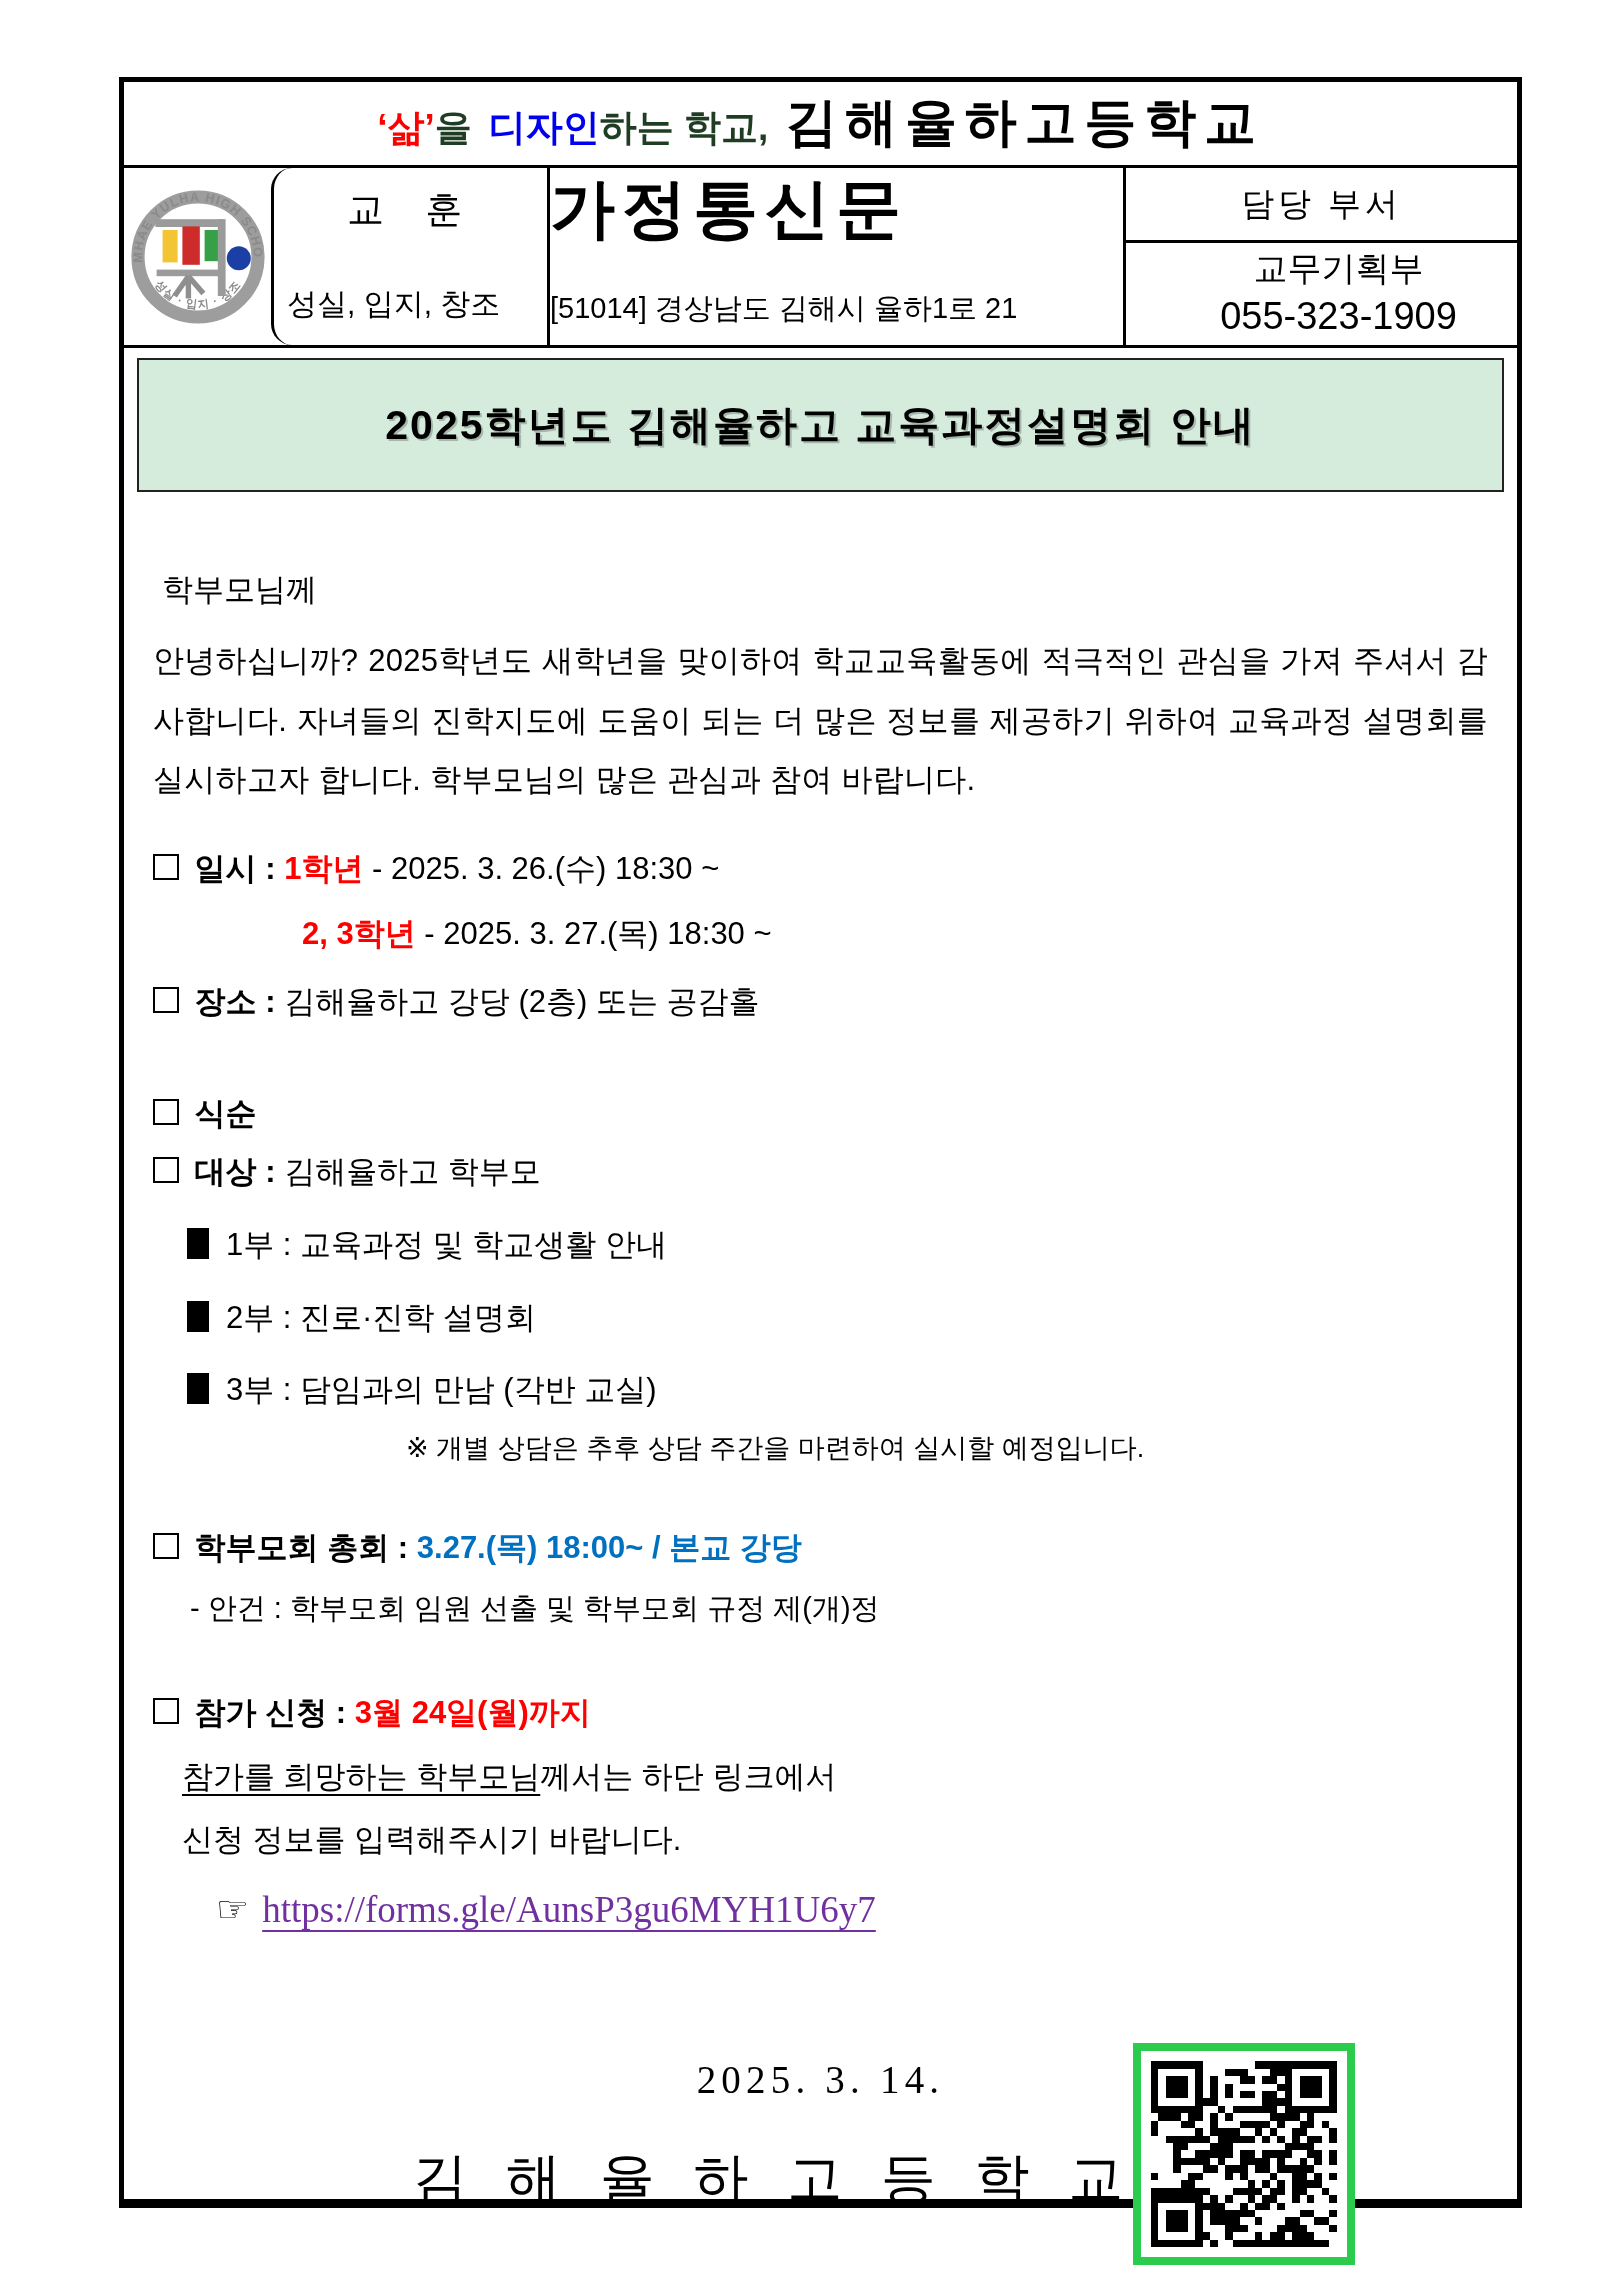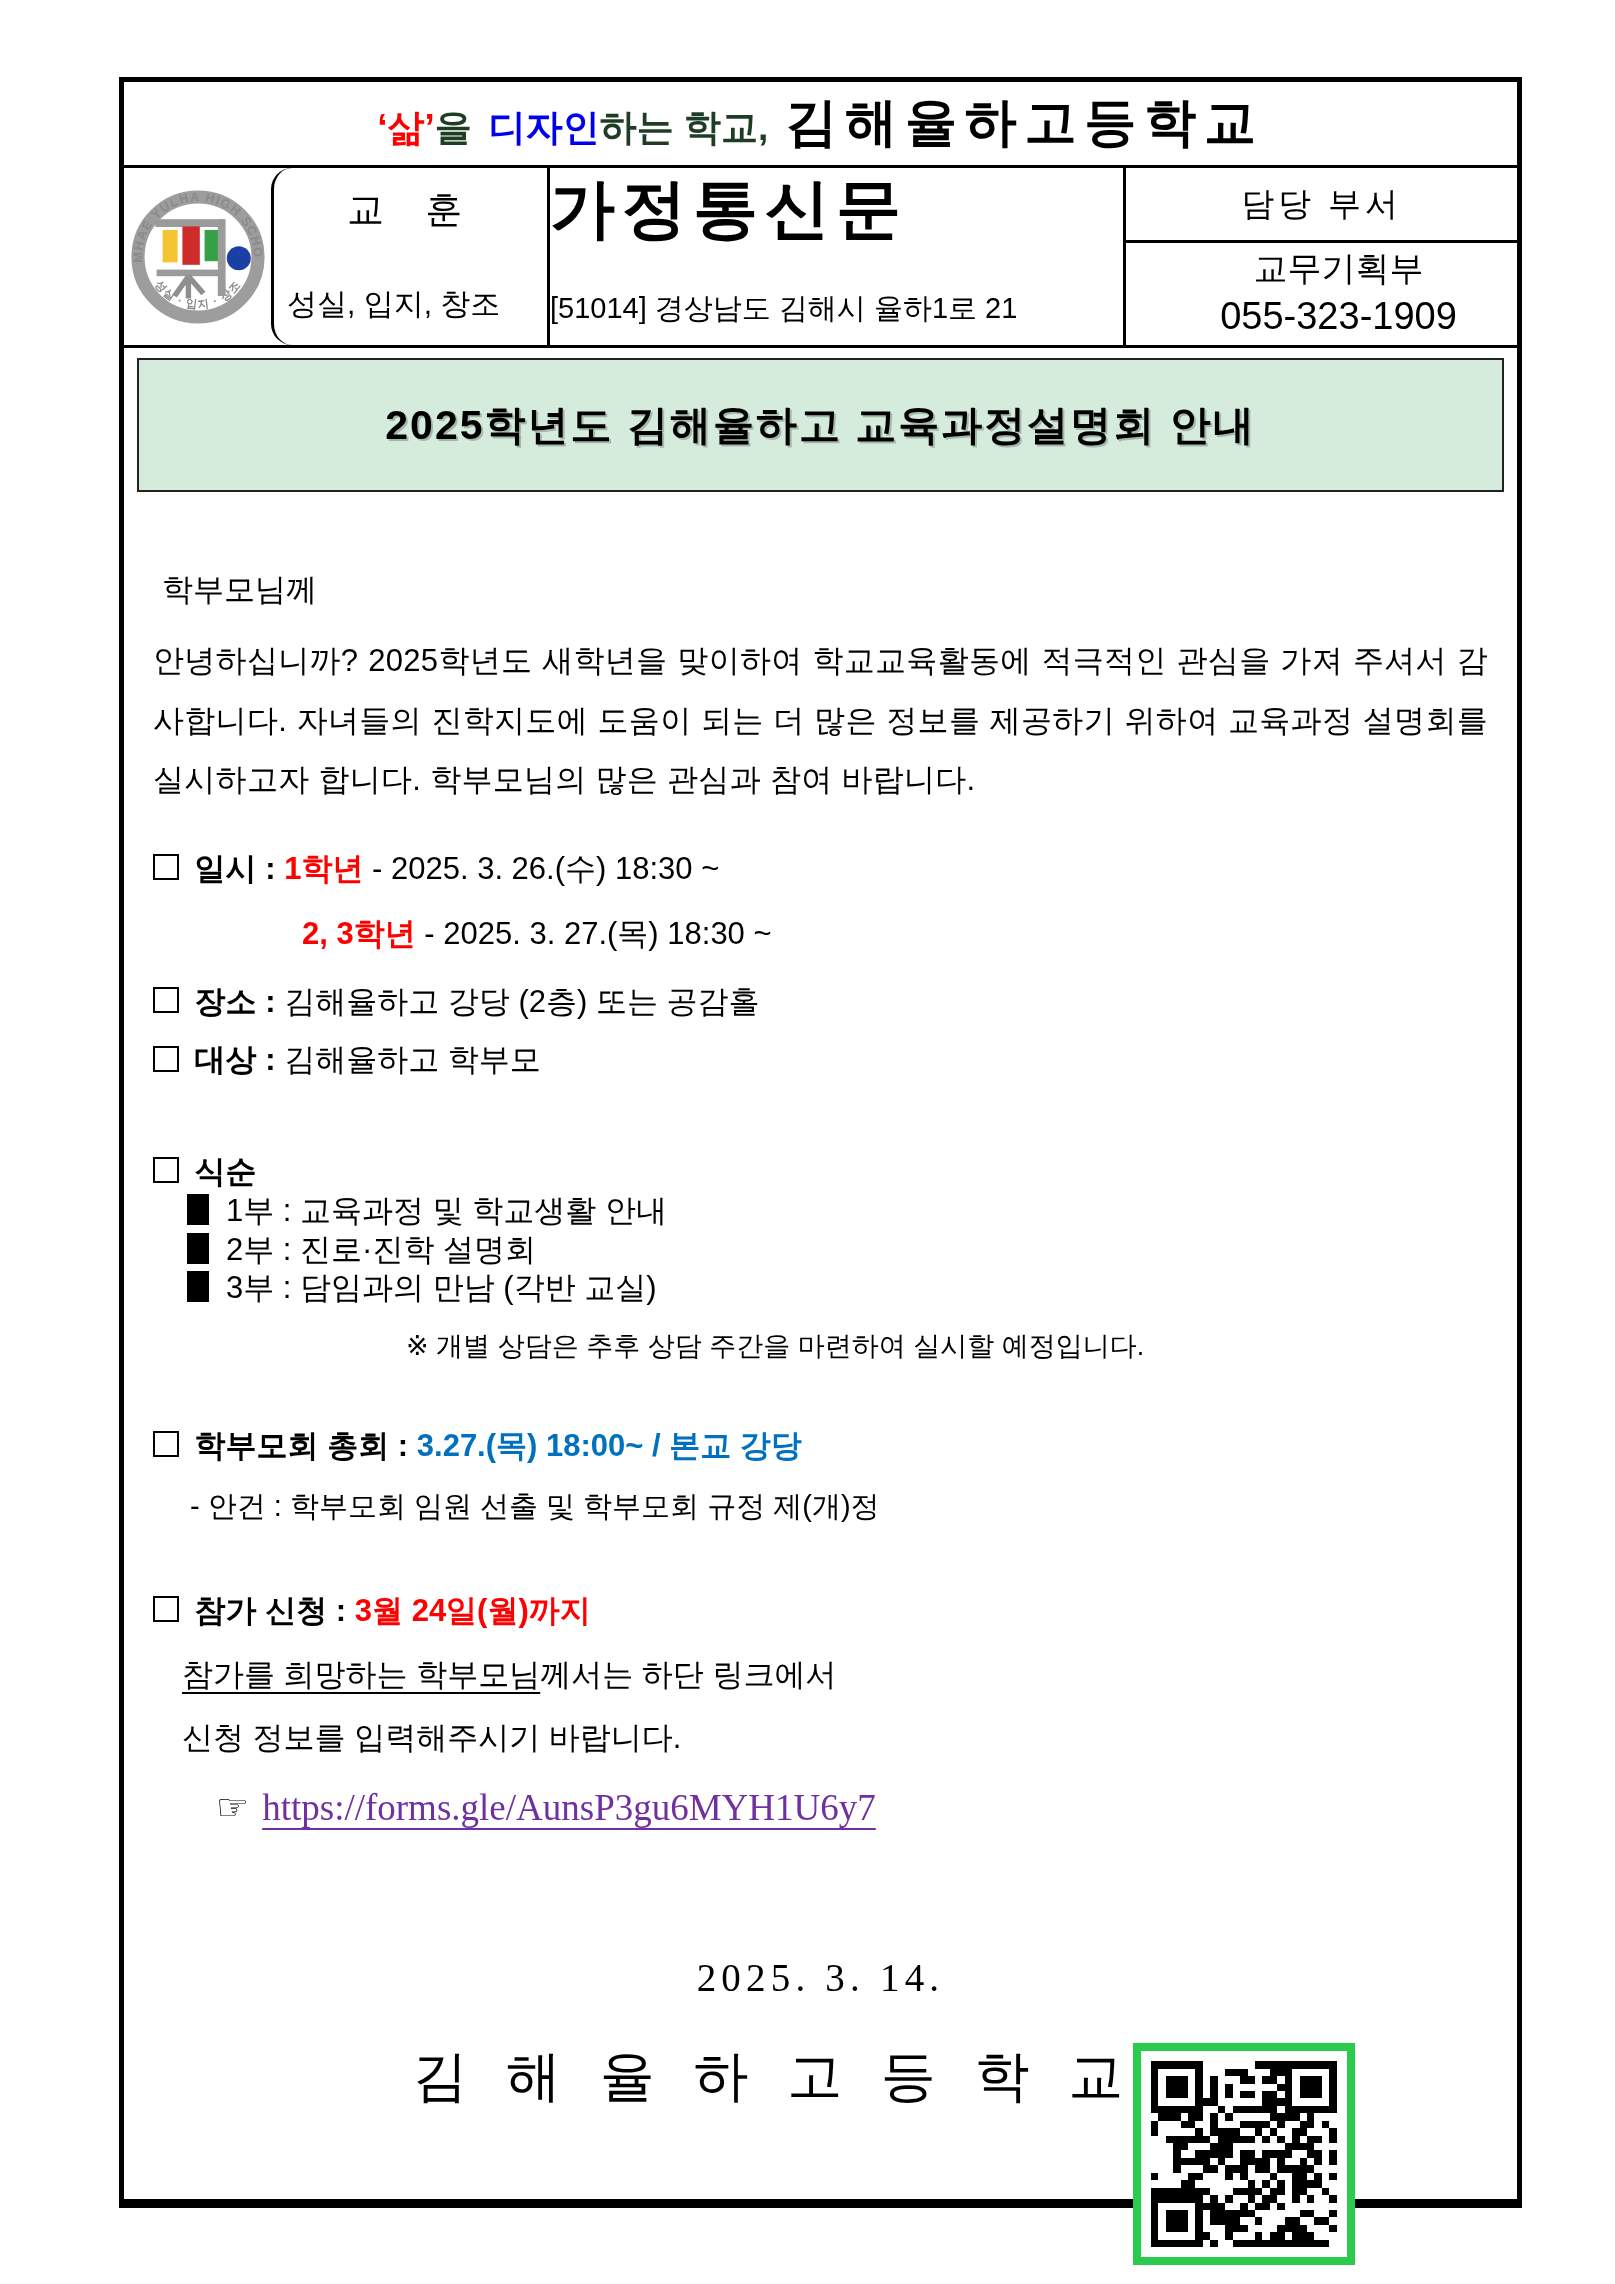--- a/index.html
+++ b/index.html
@@ -93,21 +93,21 @@
   }
   .sq {
     display:inline-block; width:22px; height:31px;
     background:#000; margin-right:17px; vertical-align:-3.9px;
   }
   .r-datetime { margin-top:40px; }
   .r-grade2 { margin-top:27px; margin-left:149px; }
   .r-place { margin-top:29px; }
   .r-target { margin-top:19.6px; }
   .r-program { margin-top:73px; }
-  .p-item { margin-left:34px; }
+  .p-item { margin-top:34px; margin-left:34px; }
   .p-note { margin-top:22px; margin-left:253px; font-size:27px; }
   .r-meeting { margin-top:63px; }
   .r-agenda { margin-top:22px; margin-left:37px; font-size:29px; }
   .r-apply { margin-top:68px; }
   .a-line { margin-top:25px; margin-left:29px; }
   .u {
     text-decoration:underline; text-underline-offset:7.2px;
     text-decoration-thickness:2px;
   }
   .a-link-row { margin-top:27px; margin-left:63px; }
@@ -215,27 +215,27 @@
     <div class="row r-grade2">
       <span class="bold red">2, 3학년</span>
       <span>- 2025. 3. 27.(목) 18:30 ~</span>
     </div>
 
     <div class="row r-place">
       <span class="chk"></span><span class="bold">장소 :</span>
       <span>김해율하고 강당 (2층) 또는 공감홀</span>
     </div>
 
+    <div class="row r-program">
+      <span class="chk"></span><span class="bold">식순</span>
+    </div>
+
     <div class="row r-target">
       <span class="chk"></span><span class="bold">대상 :</span>
       <span>김해율하고 학부모</span>
-    </div>
-
-    <div class="row r-program">
-      <span class="chk"></span><span class="bold">식순</span>
     </div>
     <div class="row p-item">
       <span class="sq"></span><span>1부 : 교육과정 및 학교생활 안내</span>
     </div>
     <div class="row p-item">
       <span class="sq"></span><span>2부 : 진로·진학 설명회</span>
     </div>
     <div class="row p-item">
       <span class="sq"></span><span>3부 : 담임과의 만남 (각반 교실)</span>
     </div>

